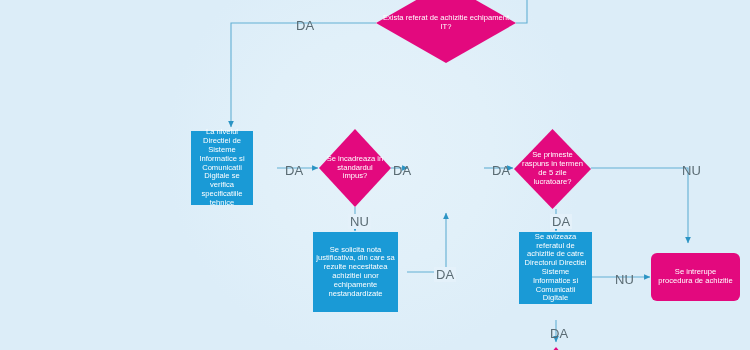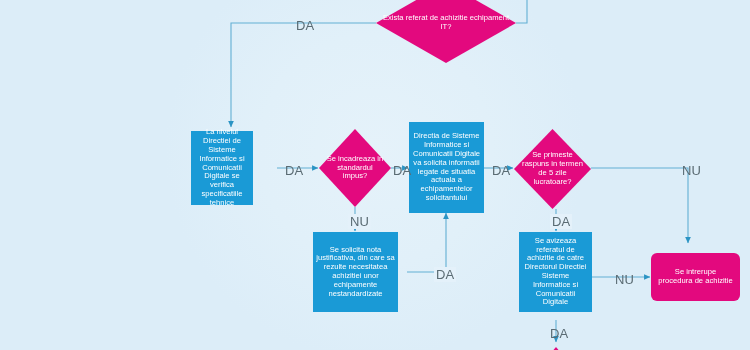--- a/index.html
+++ b/index.html
@@ -130,34 +130,31 @@
 
   <div class="node node-process" style="left:191px; top:131px; width:62px; height:74px;">
     <span>La nivelul Directiei de Sisteme Informatice si Comunicatii Digitale se verifica specificatiile tehnice</span>
   </div>
 
   <div class="node node-decision" style="left:319px; top:129px; width:72px; height:78px;">
     <span class="dia-shape"></span>
     <span class="dia-label">Se incadreaza in standardul impus?</span>
   </div>
 
-  <div class="node node-process" style="left:409px; top:122px; width:75px; height:91px;">
-    <span>Directia de Sisteme Informatice si Comunicatii Digitale va solicita informatii legate de situatia actuala a echipamentelor solicitantului</span>
-  </div>
 
   <div class="node node-decision" style="left:514px; top:129px; width:77px; height:80px;">
     <span class="dia-shape"></span>
     <span class="dia-label">Se primeste raspuns in termen de 5 zile lucratoare?</span>
   </div>
 
   <div class="node node-process" style="left:313px; top:232px; width:85px; height:80px;">
     <span>Se solicita nota justificativa, din care sa rezulte necesitatea achizitiei unor echipamente nestandardizate</span>
   </div>
 
-  <div class="node node-process" style="left:519px; top:232px; width:73px; height:80px;">
+  <div class="node node-process" style="left:519px; top:232px; width:73px; height:72px;">
     <span>Se avizeaza referatul de achizitie de catre Directorul Directiei Sisteme Informatice si Comunicatii Digitale</span>
   </div>
 
   <div class="node node-terminator" style="left:651px; top:253px; width:89px; height:48px;">
     <span>Se intrerupe procedura de achizitie</span>
   </div>
 
   <div class="edge-label" style="left:296px; top:18px;">DA</div>
   <div class="edge-label" style="left:285px; top:163px;">DA</div>
   <div class="edge-label" style="left:393px; top:163px;">DA</div>

